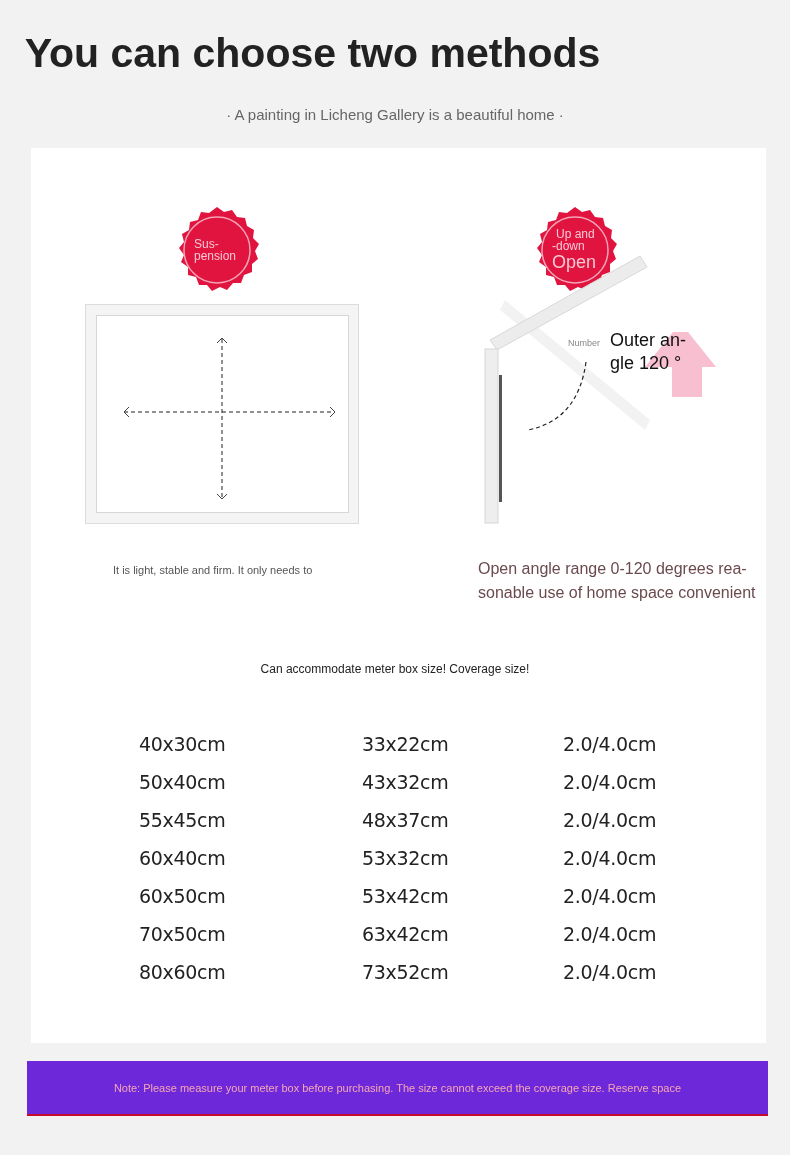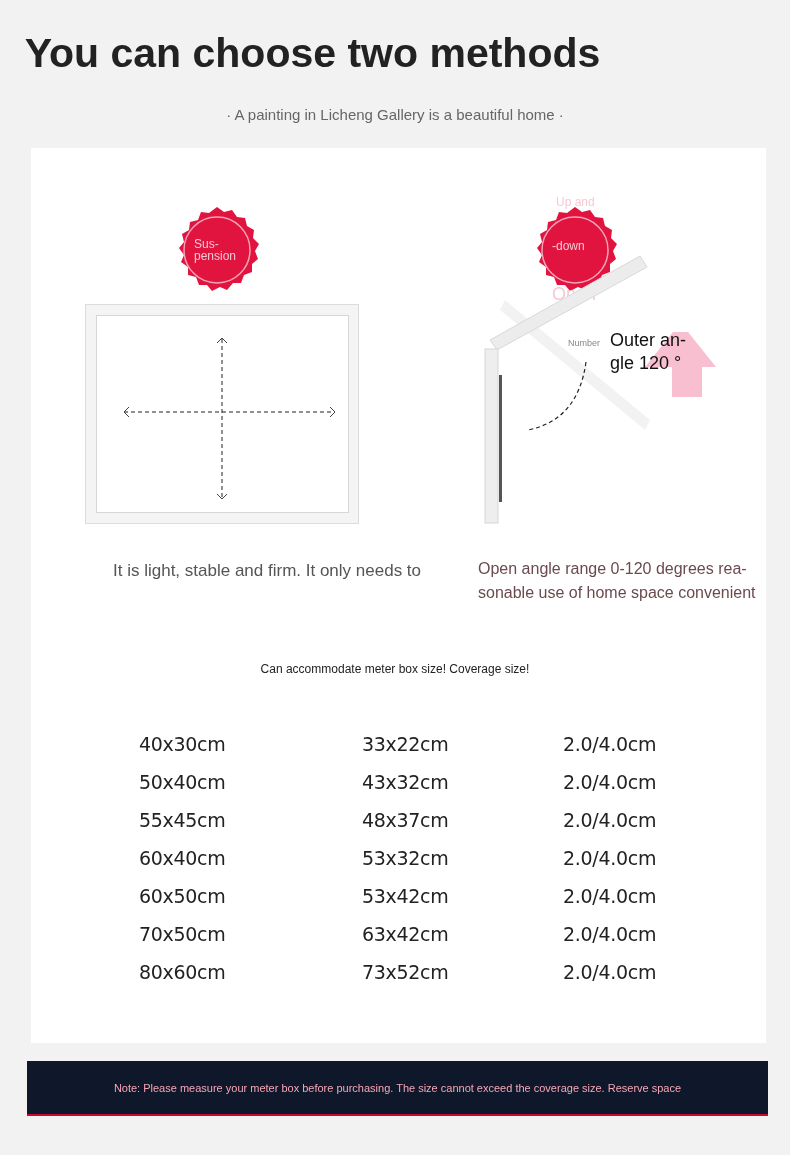--- a/index.html
+++ b/index.html
@@ -46,21 +46,21 @@
   
   .lift-svg { position: absolute; left: 470px; top: 250px; }
   .angle-label {
     position: absolute; left: 610px; top: 329px; font-size: 18px; line-height: 23px; color: #111;
   }
   .number-label {
     position: absolute; left: 568px; top: 338px; font-size: 9px; color: #888;
   }
 
   .desc {
-    position: absolute; font-size: 17px; color: #555; line-height: 25px;
+    position: absolute; font-size: 11px; color: #555; line-height: 25px;
   }
   .desc.right { font-size: 16px; color: #6b4a4e; line-height: 24px; }
 
   .section-heading {
     position: absolute; top: 662px; left: 0; width: 790px; text-align: center;
     font-size: 12px; color: #222;
   }
 
   .table {
     position: absolute; left: 79px; top: 717px; width: 642px;
@@ -78,21 +78,21 @@
   .row span {
     position: absolute; top: 10px; font-family: "DejaVu Sans", sans-serif;
     font-size: 19px; color: #222; letter-spacing: -0.3px;
   }
   .c1 { left: 60px; }
   .c2 { left: 283px; }
   .c3 { left: 484px; }
 
   .note {
     position: absolute; left: 27px; top: 1061px; width: 741px; height: 55px;
-    background: #0f172a; border-bottom: 2px solid #c60a2c;
+    background: #6d28d9; border-bottom: 2px solid #c60a2c;
     color: #f6a6b5; font-size: 11px; text-align: center; line-height: 55px;
   }
 </style>
 </head>
 <body>
 
 <div class="title">You can choose two methods</div>
 <div class="subtitle">· A painting in Licheng Gallery is a beautiful home ·</div>
 
 <div class="panel"></div>
@@ -106,21 +106,21 @@
     <span>Sus-</span>
     <span>pension</span>
   </div>
 </div>
 
 <div class="badge" style="left:530px; top:205px;">
   <svg width="90" height="90" viewBox="0 0 90 90">
     <path d="M45 2 L52 7 L60 5 L65 12 L73 13 L75 21 L82 25 L81 33 L87 39 L83 46 L86 54 L80 59 L80 67 L72 70 L69 78 L61 78 L55 85 L48 82 L40 86 L35 80 L27 80 L24 72 L16 70 L16 62 L9 57 L12 50 L7 43 L12 37 L10 29 L17 25 L18 17 L26 15 L29 7 L37 8 Z" fill="#e0143f"></path>
     <circle cx="45" cy="45" r="33" fill="none" stroke="#f5a3b6" stroke-width="1.5"></circle>
   </svg>
-  <div class="badge-text" style="padding-left:22px;gap:32px;">
+  <div class="badge-text" style="padding-left:22px;">
     <span style="padding-left:4px;">Up and</span>
     <span>-down</span>
     <span class="big">Open</span>
   </div>
 </div>
 
 <div class="frame-outer">
   <div class="frame-inner"></div>
   <svg class="frame-svg" width="274" height="220" viewBox="0 0 274 220">
     <line x1="38" y1="107" x2="249" y2="107" stroke="#222" stroke-width="1" stroke-dasharray="4,3"></line>

